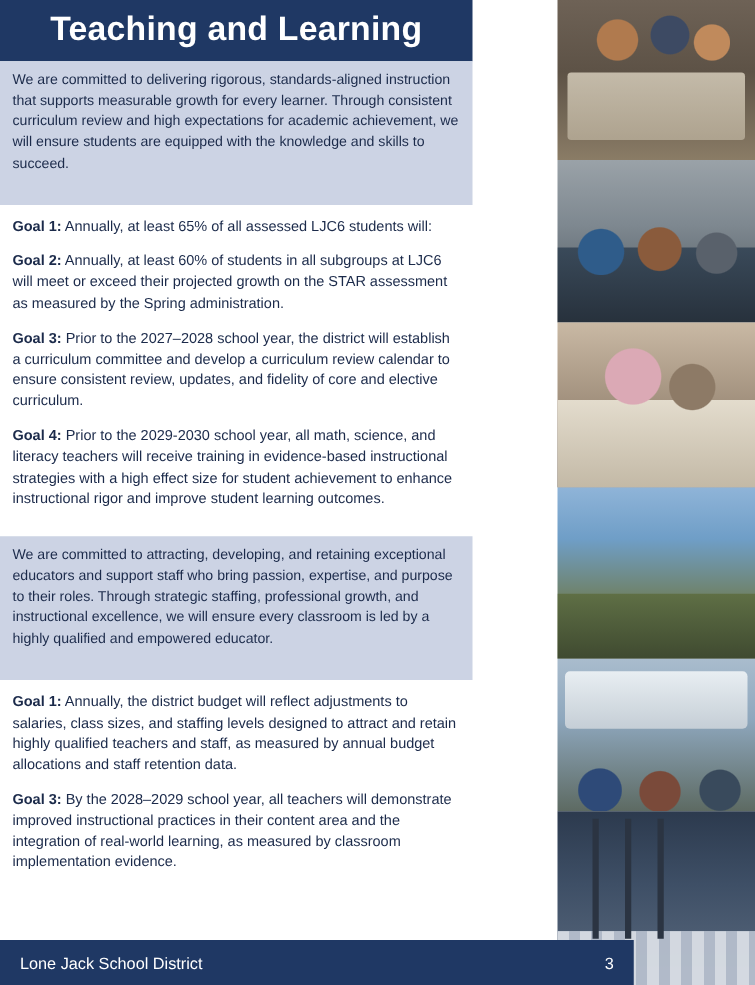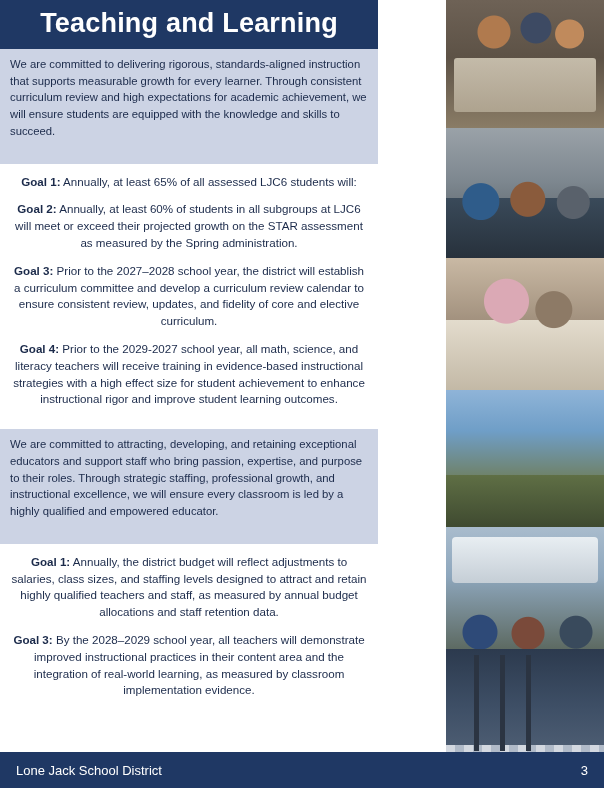--- a/index.html
+++ b/index.html
@@ -49,21 +49,20 @@
 
   .goals{
     padding:10px 10px 4px 10px;
     box-sizing:border-box;
   }
   .goal{
     font-size:11.6px;
     line-height:1.45;
     margin-bottom:11px;
     color:#1b2a4a;
-    text-align:center;
   }
   .goal .lbl{font-weight:bold;}
   .bullets{
     margin:2px 0 0 0;
     padding:0 0 0 14px;
     list-style:none;
   }
   .bullets li{
     position:relative;
     font-size:11.6px;
@@ -152,21 +151,21 @@
   .ph-band:after{
     content:"";position:absolute;left:28px;top:6px;width:5px;height:96px;
     background:#2b3442;
     box-shadow:26px 0 0 #2b3442, 52px 0 0 #2b3442;
   }
 
   
   .footer{
     position:absolute;
     left:0;bottom:0;
-    width:604px;height:36px;
+    width:507px;height:36px;
     background:#1f3864;
     color:#ffffff;
     display:flex;
     align-items:center;
     justify-content:space-between;
     padding:0 16px;
     box-sizing:border-box;
     font-size:13px;
   }
   .footer .pg{font-size:13px;}
@@ -188,21 +187,21 @@
 
       <div class="goal">
         <span class="lbl">Goal 2:</span><span> Annually, at least 60% of students in all subgroups at LJC6 will meet or exceed their projected growth on the STAR assessment as measured by the Spring administration.</span>
       </div>
 
       <div class="goal">
         <span class="lbl">Goal 3:</span><span> Prior to the 2027–2028 school year, the district will establish a curriculum committee and develop a curriculum review calendar to ensure consistent review, updates, and fidelity of core and elective curriculum.</span>
       </div>
 
       <div class="goal">
-        <span class="lbl">Goal 4:</span><span> Prior to the 2029-2027 school year, all math, science, and literacy teachers will receive training in evidence-based instructional strategies with a high effect size for student achievement to enhance instructional rigor and improve student learning outcomes.</span>
+        <span class="lbl">Goal 4:</span><span> Prior to the 2029-2030 school year, all math, science, and literacy teachers will receive training in evidence-based instructional strategies with a high effect size for student achievement to enhance instructional rigor and improve student learning outcomes.</span>
       </div>
     </div>
 
     <div class="spacer-1"></div>
 
     <div class="intro">We are committed to attracting, developing, and retaining exceptional educators and support staff who bring passion, expertise, and purpose to their roles. Through strategic staffing, professional growth, and instructional excellence, we will ensure every classroom is led by a highly qualified and empowered educator.</div>
 
     <div class="goals">
       <div class="goal">
         <span class="lbl">Goal 1:</span><span> Annually, the district budget will reflect adjustments to salaries, class sizes, and staffing levels designed to attract and retain highly qualified teachers and staff, as measured by annual budget allocations and staff retention data.</span>

